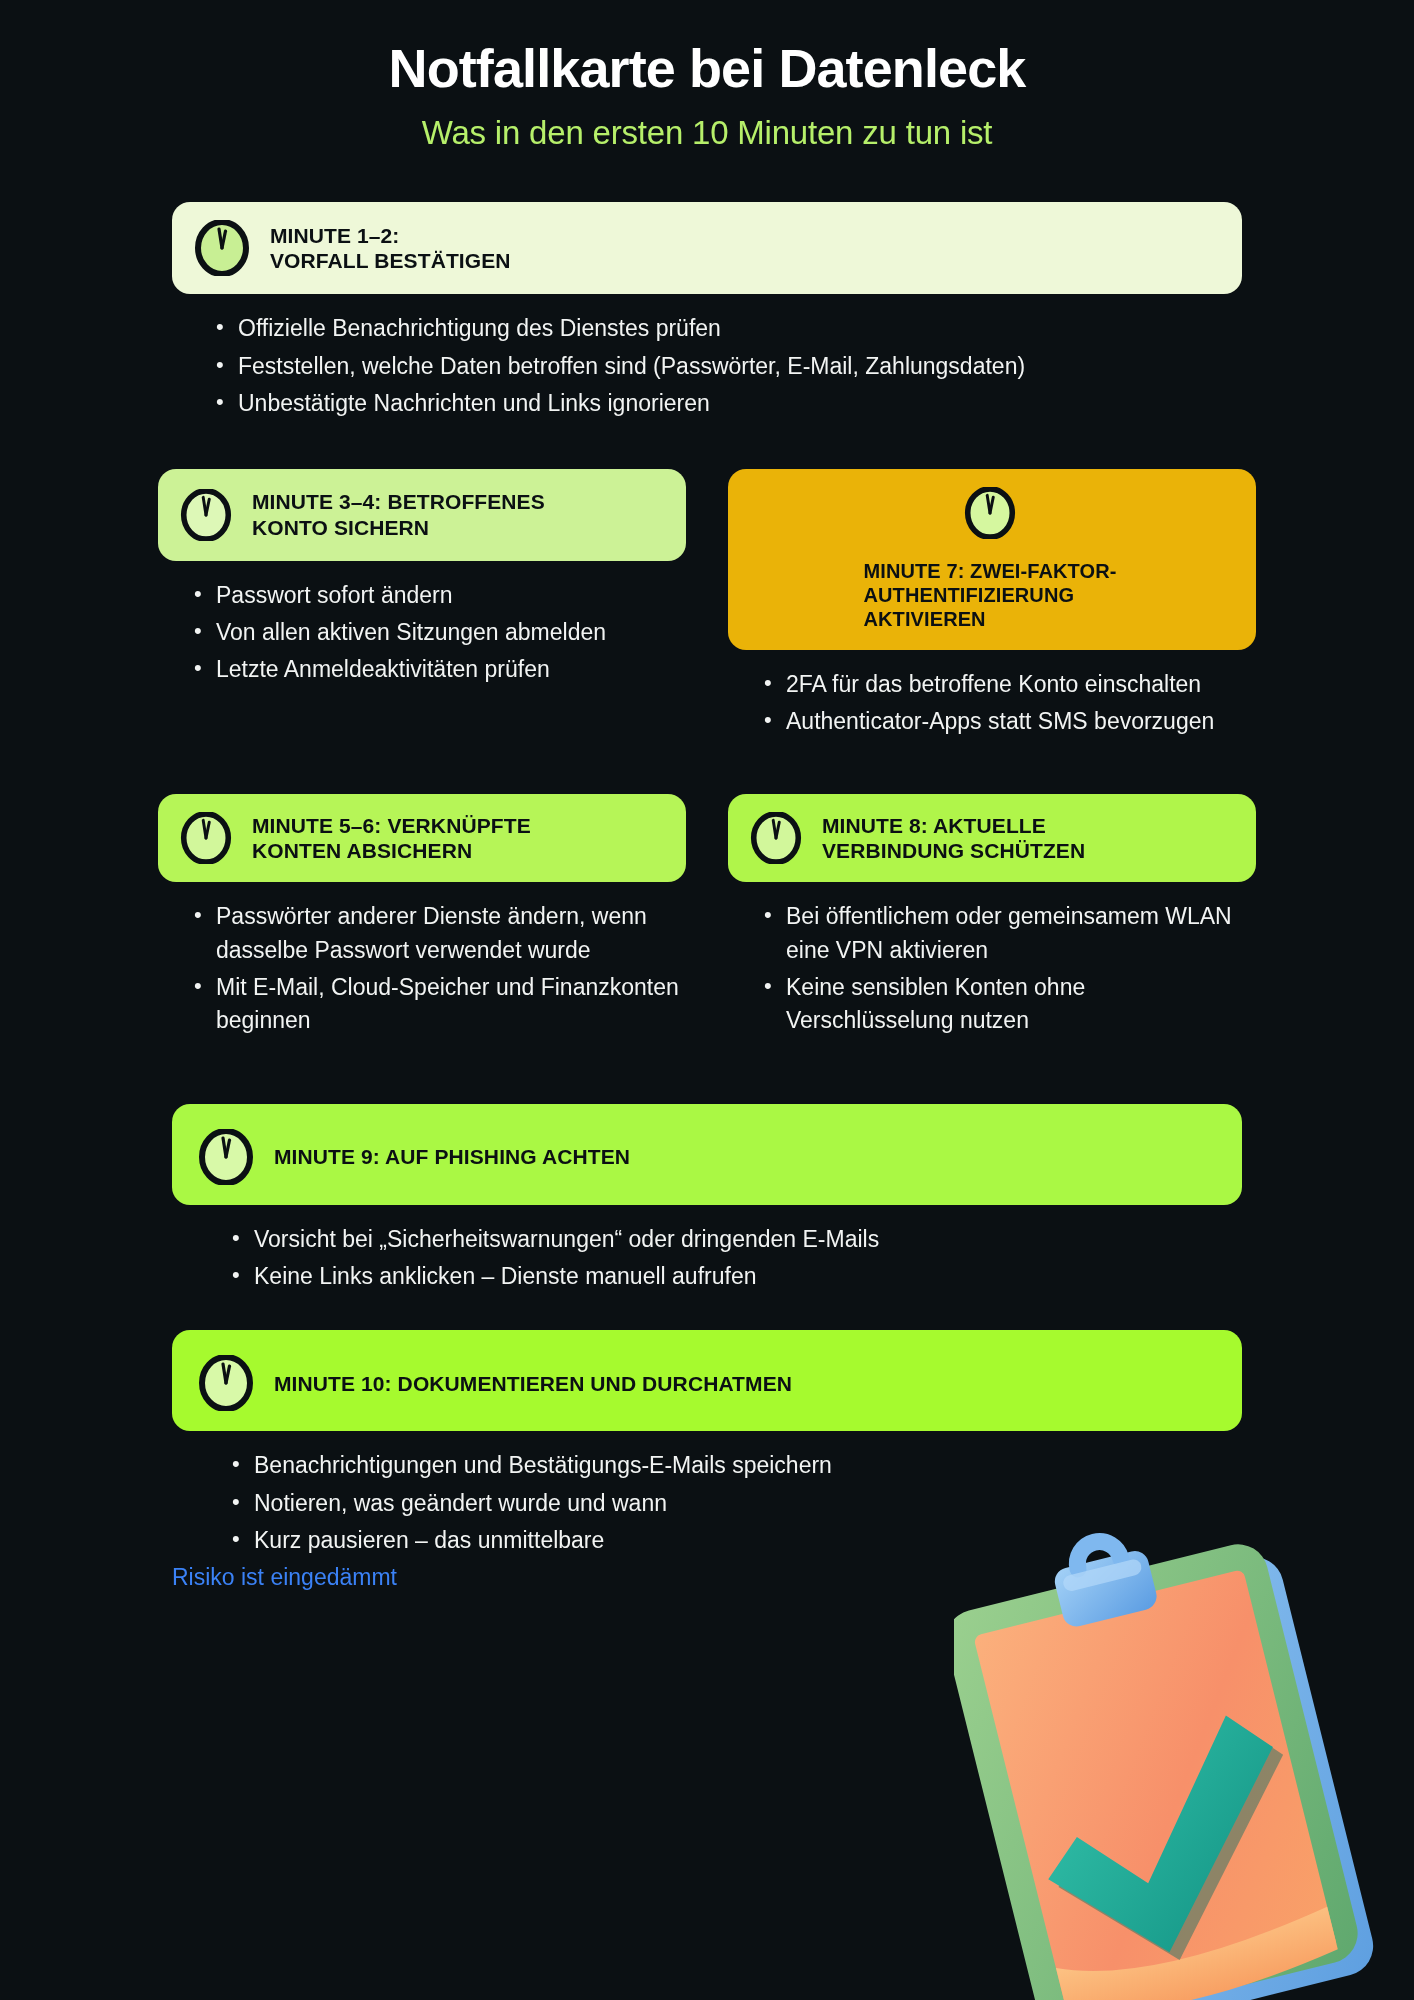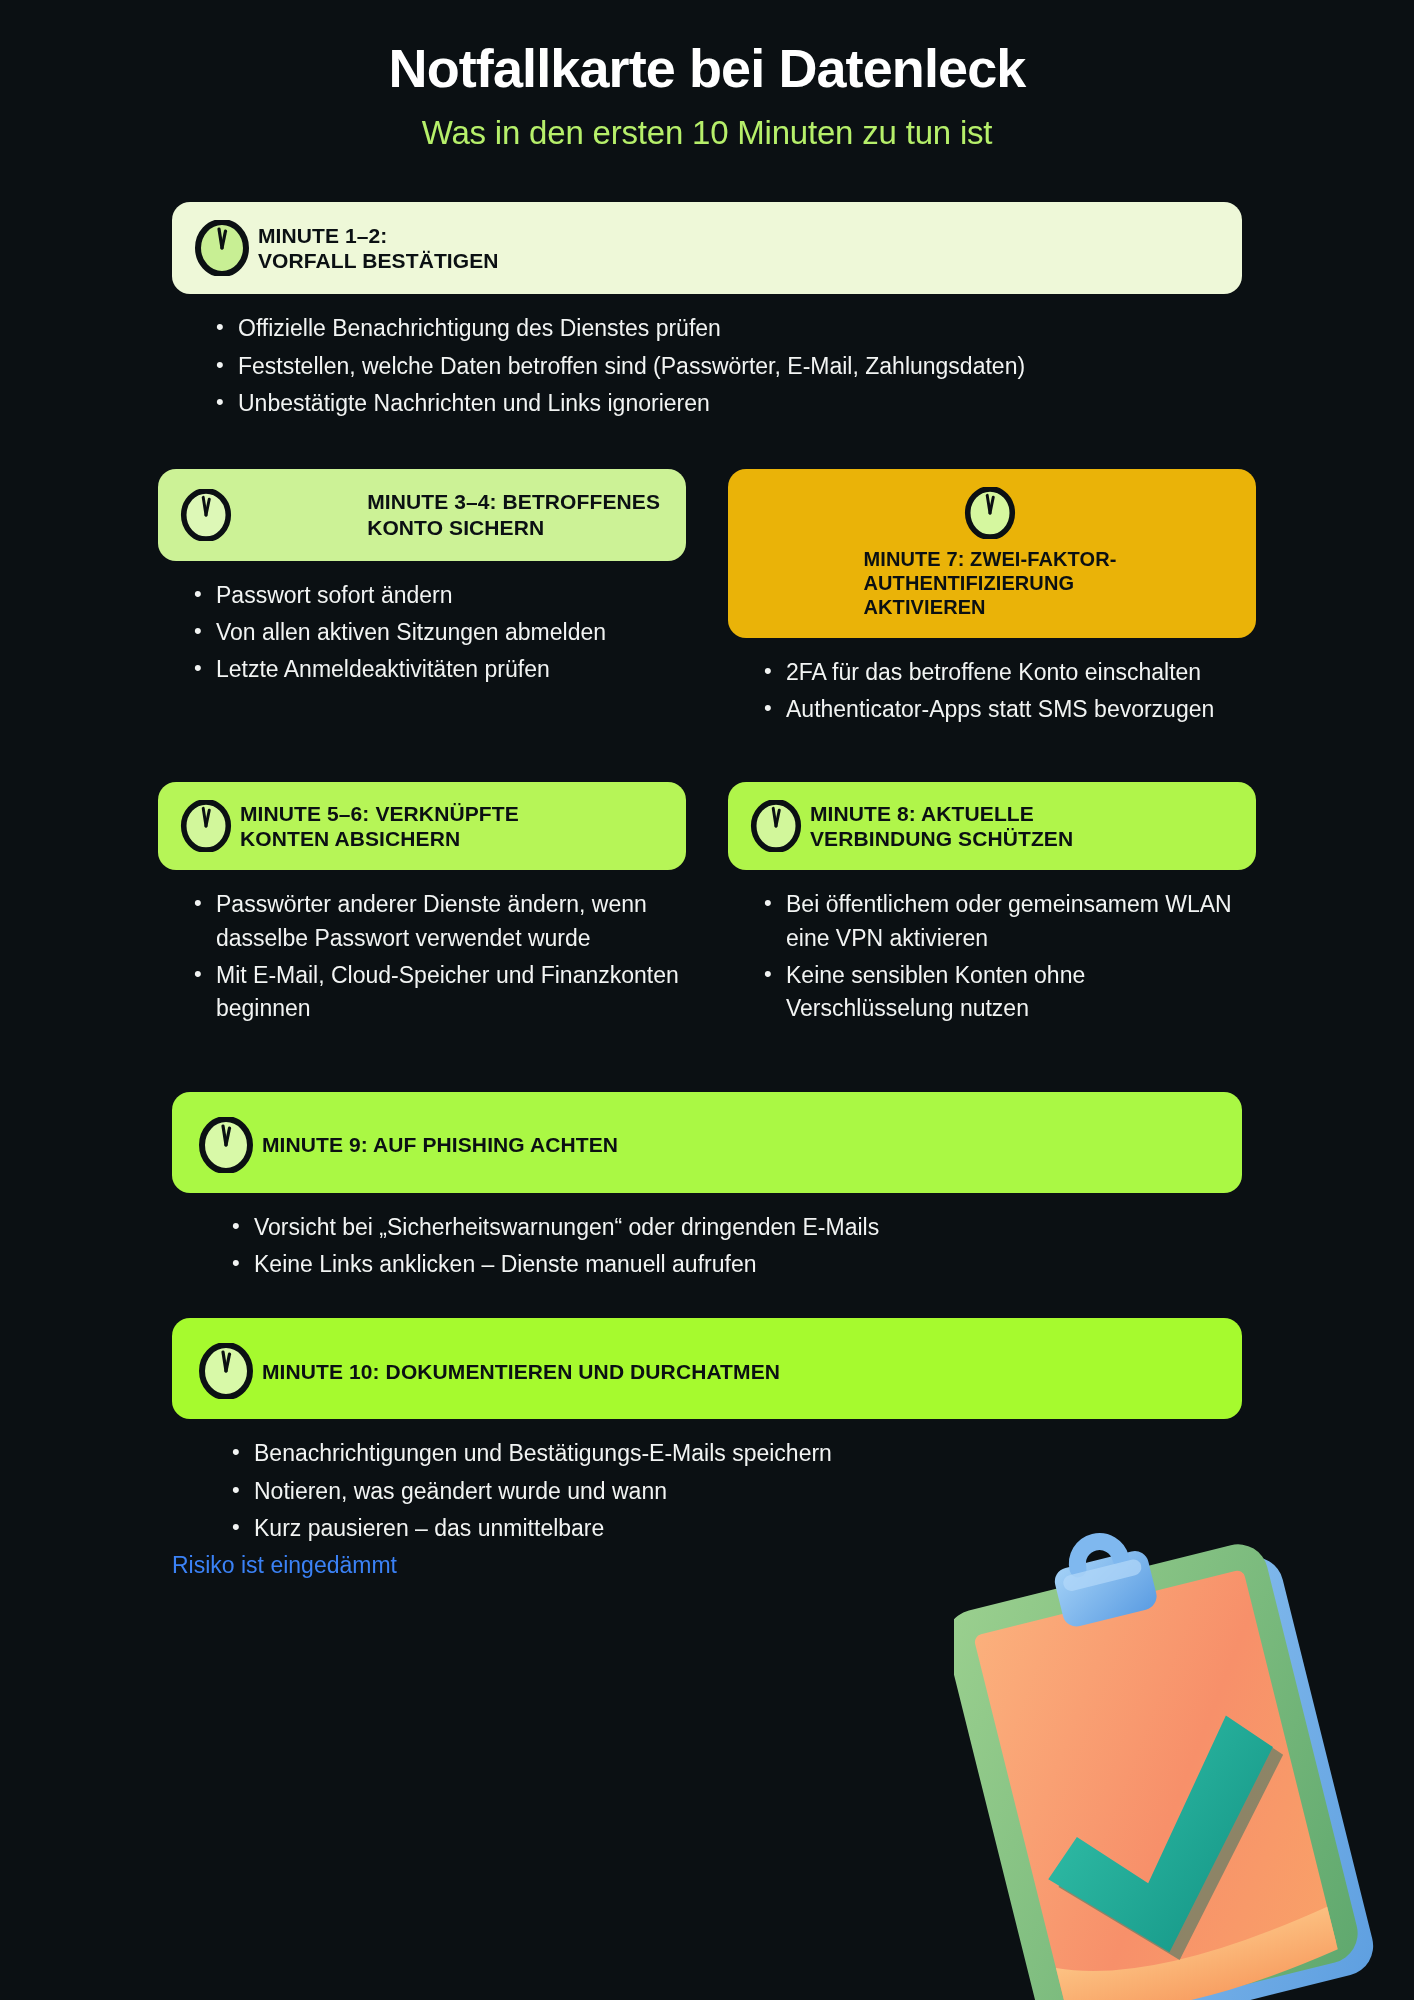--- a/index.html
+++ b/index.html
@@ -51,21 +51,21 @@
     gap: 42px;
   }
   .two-col .col { width: 528px; }
 
   
   .card-head {
     border-radius: 18px;
     padding: 18px 26px 18px 22px;
     display: flex;
     align-items: center;
-    gap: 8px;
+    gap: 20px;
     min-height: 78px;
   }
 
   .card-head.wide { padding: 25px 26px 20px 26px; }
 
   .clock-icon { flex: 0 0 auto; display: block; }
 
   .card-title {
     font-size: 21px;
     font-weight: 800;
@@ -139,21 +139,21 @@
     <ul class="bullets">
       <li>Offizielle Benachrichtigung des Dienstes prüfen</li>
       <li>Feststellen, welche Daten betroffen sind (Passwörter, E-Mail, Zahlungsdaten)</li>
       <li>Unbestätigte Nachrichten und Links ignorieren</li>
     </ul>
   </div>
 
   <div class="two-col" style="margin-top:48px;">
 
     <div class="col">
-      <div class="card-head" style="min-height: 92px; background: rgb(204, 242, 150); justify-content: space-between;">
+      <div class="card-head" style="min-height: 92px; background: rgb(204, 242, 150);">
         <svg class="clock-icon" width="52" height="52" viewBox="0 0 56 56">
           <ellipse cx="28" cy="28" rx="24" ry="26" fill="#ddf8b7" stroke="#0b1013" stroke-width="6"></ellipse>
           <path d="M28 28 L25 9" stroke="#0b1013" stroke-width="3.2" stroke-linecap="round" fill="none"></path>
           <path d="M28 28 L31.5 11" stroke="#0b1013" stroke-width="3.2" stroke-linecap="round" fill="none"></path>
         </svg>
         <div class="card-title">MINUTE 3–4: BETROFFENES
 KONTO SICHERN</div>
       </div>
       <ul class="bullets indent-sm">
         <li>Passwort sofort ändern</li>

